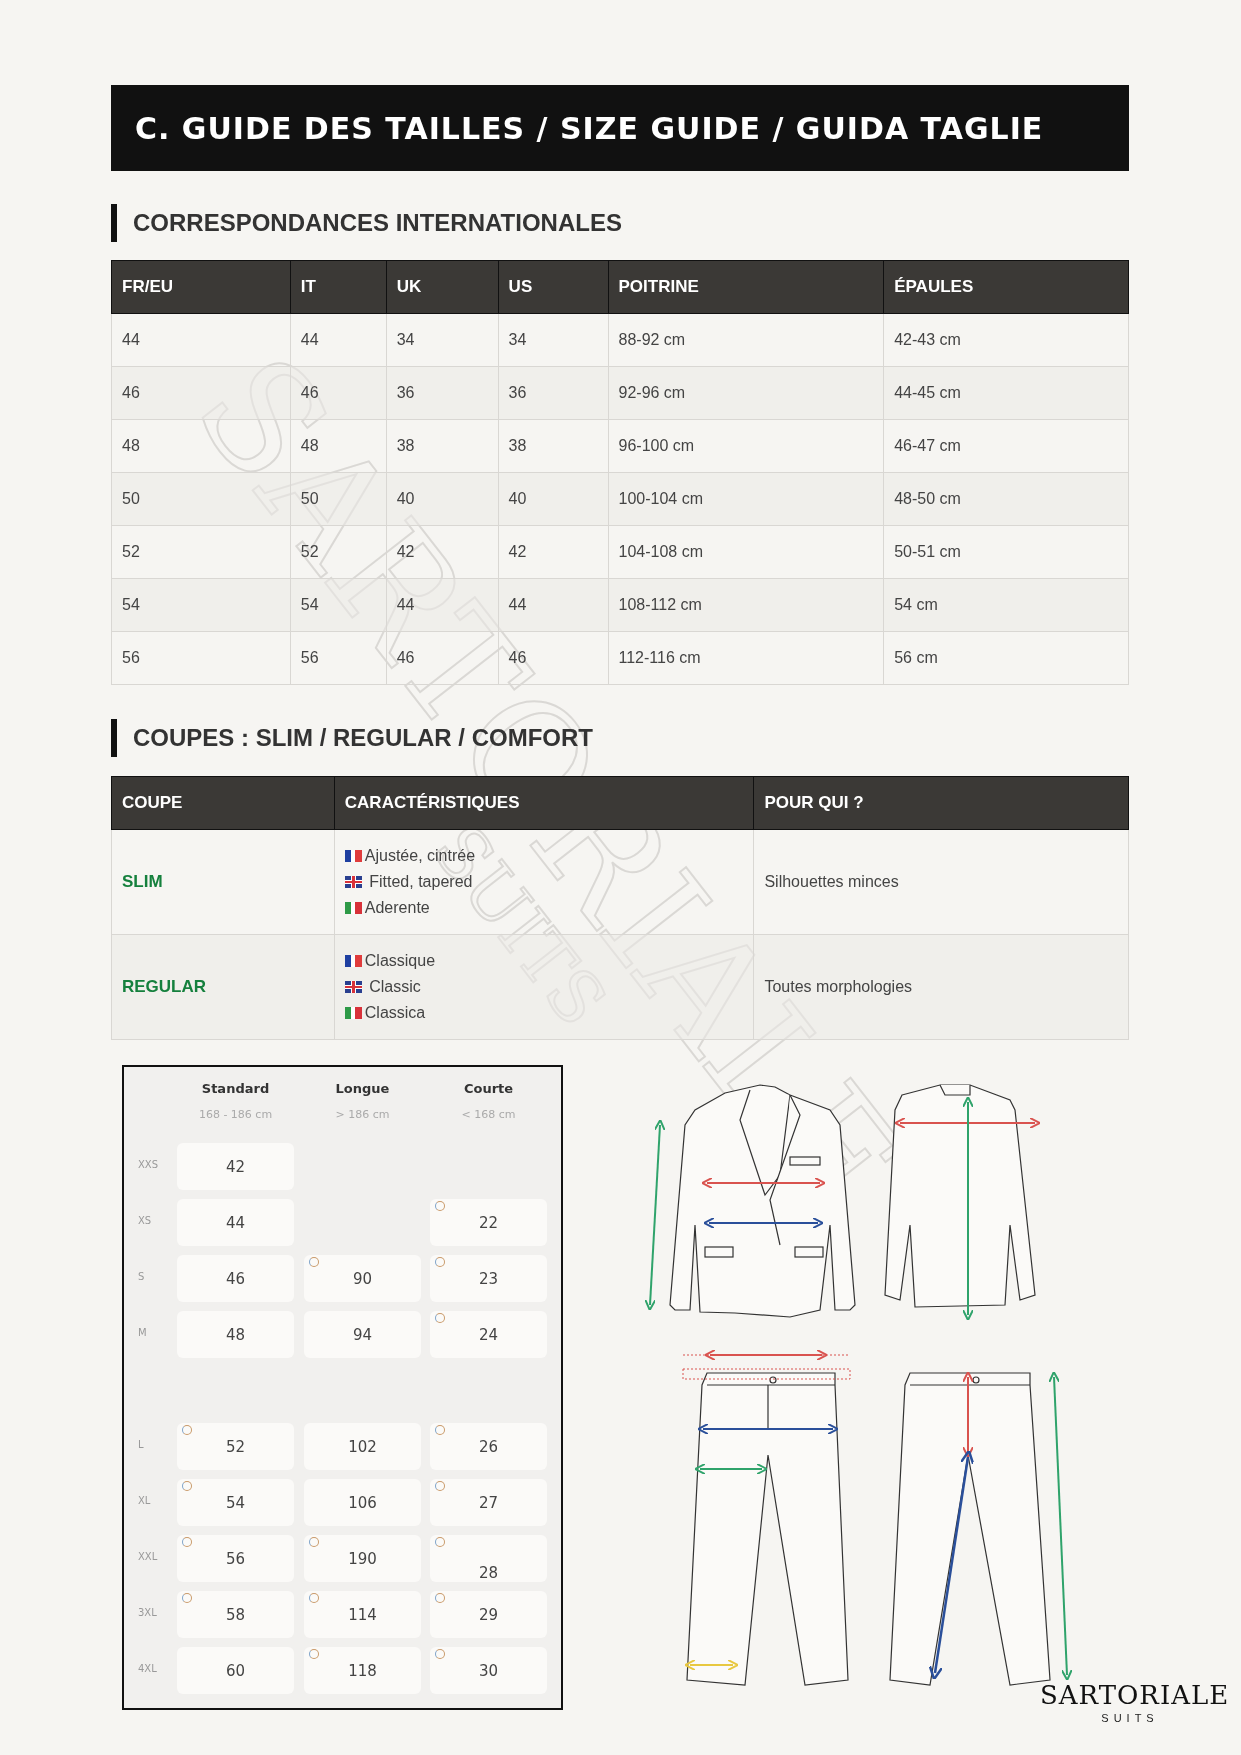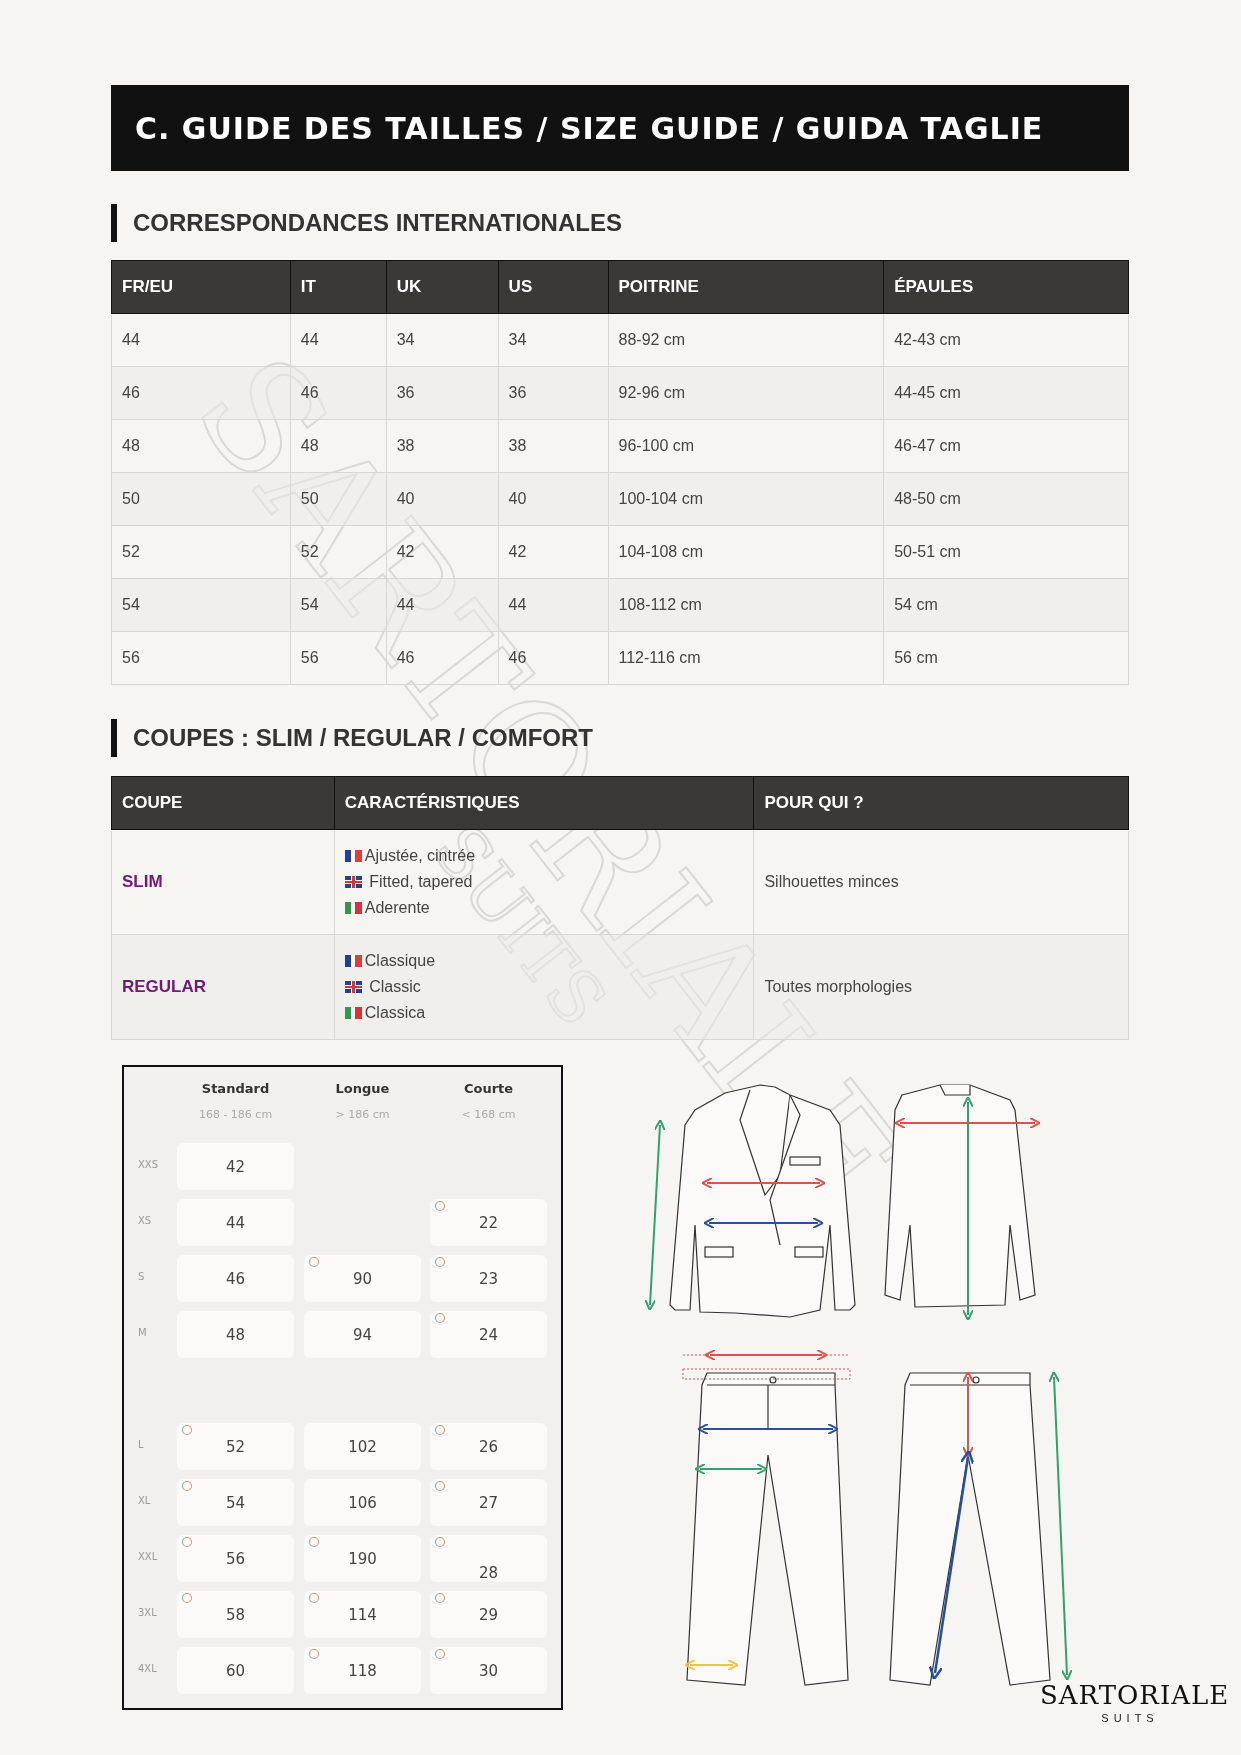--- a/index.html
+++ b/index.html
@@ -26,21 +26,21 @@
     background:#3b3936; color:#fff; text-align:left; font-weight:bold; font-size:17px;
     padding:0 10px; height:52px; border:1px solid #111;
   }
   td {
     font-size:16px; color:#444; padding:0 10px; border:1px solid #d9d7d3;
   }
   .t1 td { height:52px; }
   .t1 tr:nth-child(even) td { background:rgba(235,233,229,0.55); }
   .t2 td { height:104px; }
   .t2 tr:nth-child(even) td { background:rgba(235,233,229,0.55); }
-  .t2 td.fit { font-weight:bold; color:#701a75; font-size:17px; }
+  .t2 td.fit { font-weight:bold; color:#15803d; font-size:17px; }
   .feat { line-height:26px; font-size:16px; }
   .flag { display:inline-block; width:17px; height:12px; margin-right:3px; vertical-align:-1px; }
   .flag-fr { background:linear-gradient(90deg,#1e3fa0 0 33%,#fff 33% 40%,#fff 40% 60%,#e03c3c 60%); }
   .flag-it { background:linear-gradient(90deg,#2e9a47 0 33%,#fff 33% 60%,#d8323a 60%); }
   .flag-uk { background:
       linear-gradient(90deg,transparent 42%,#d8323a 42% 58%,transparent 58%),
       linear-gradient(0deg,transparent 40%,#d8323a 40% 60%,transparent 60%),
       linear-gradient(90deg,transparent 36%,#fff 36% 64%,transparent 64%),
       linear-gradient(0deg,transparent 32%,#fff 32% 68%,transparent 68%),
       #2a3f8f; }

